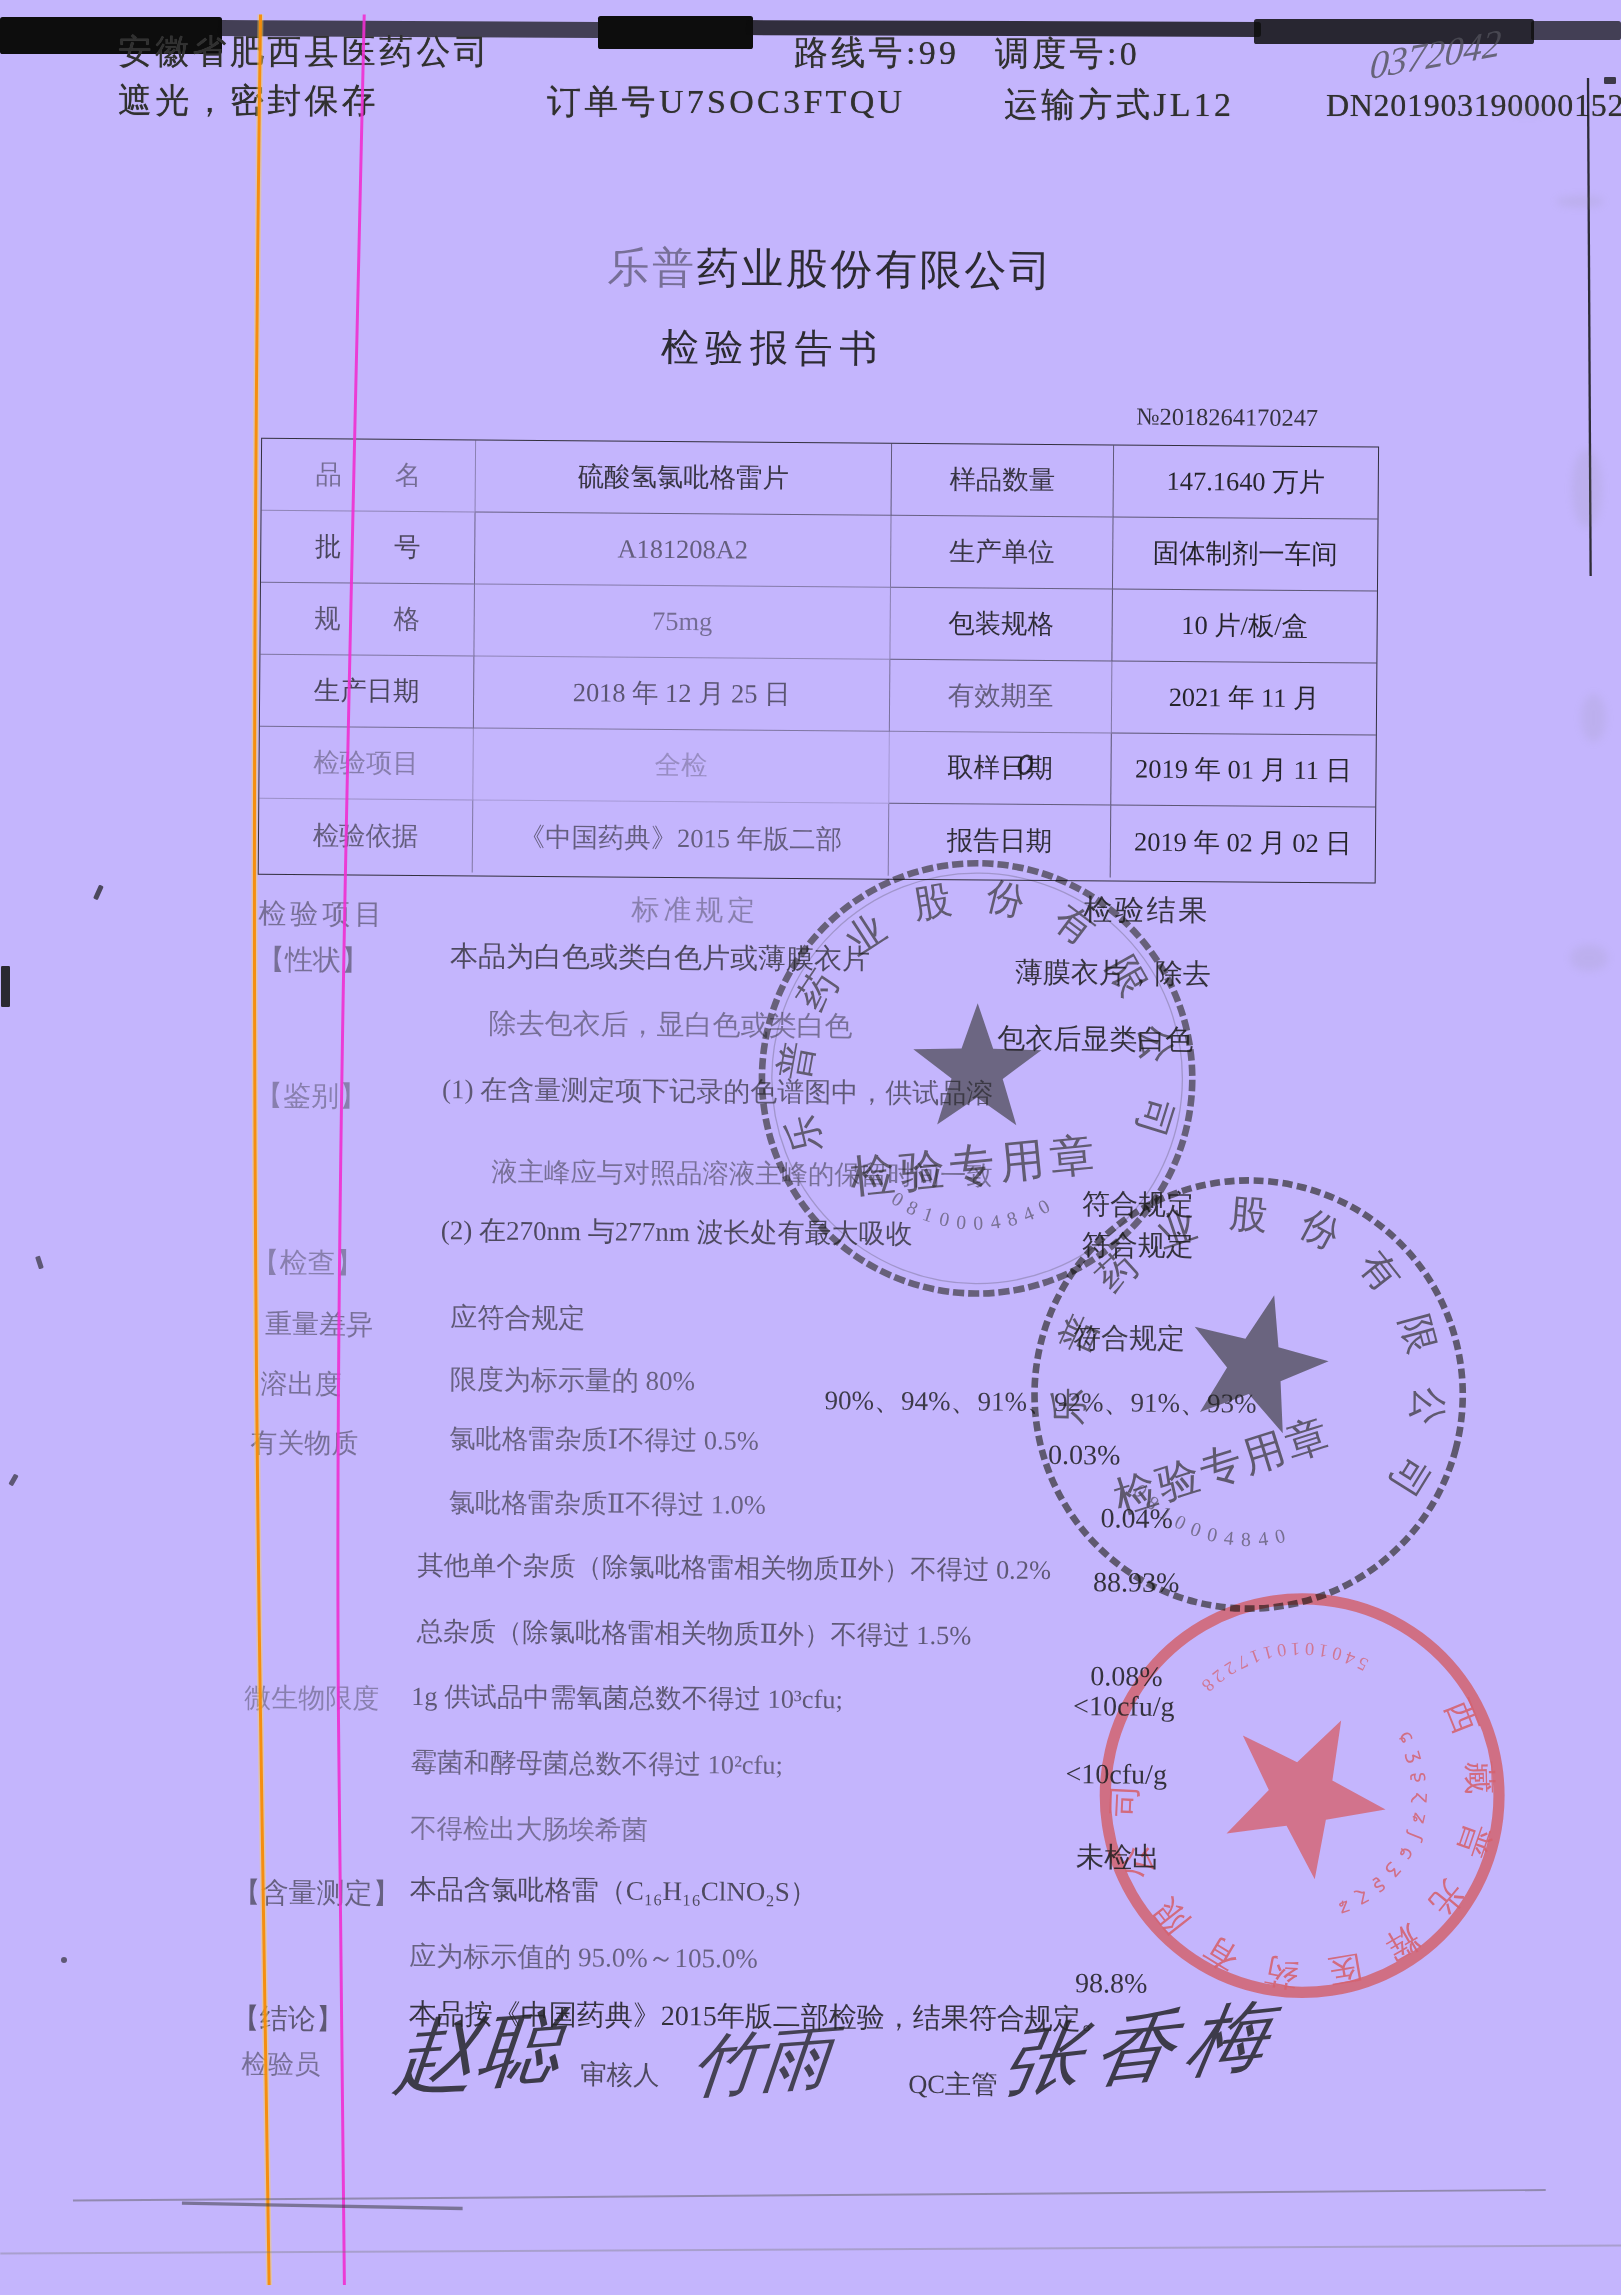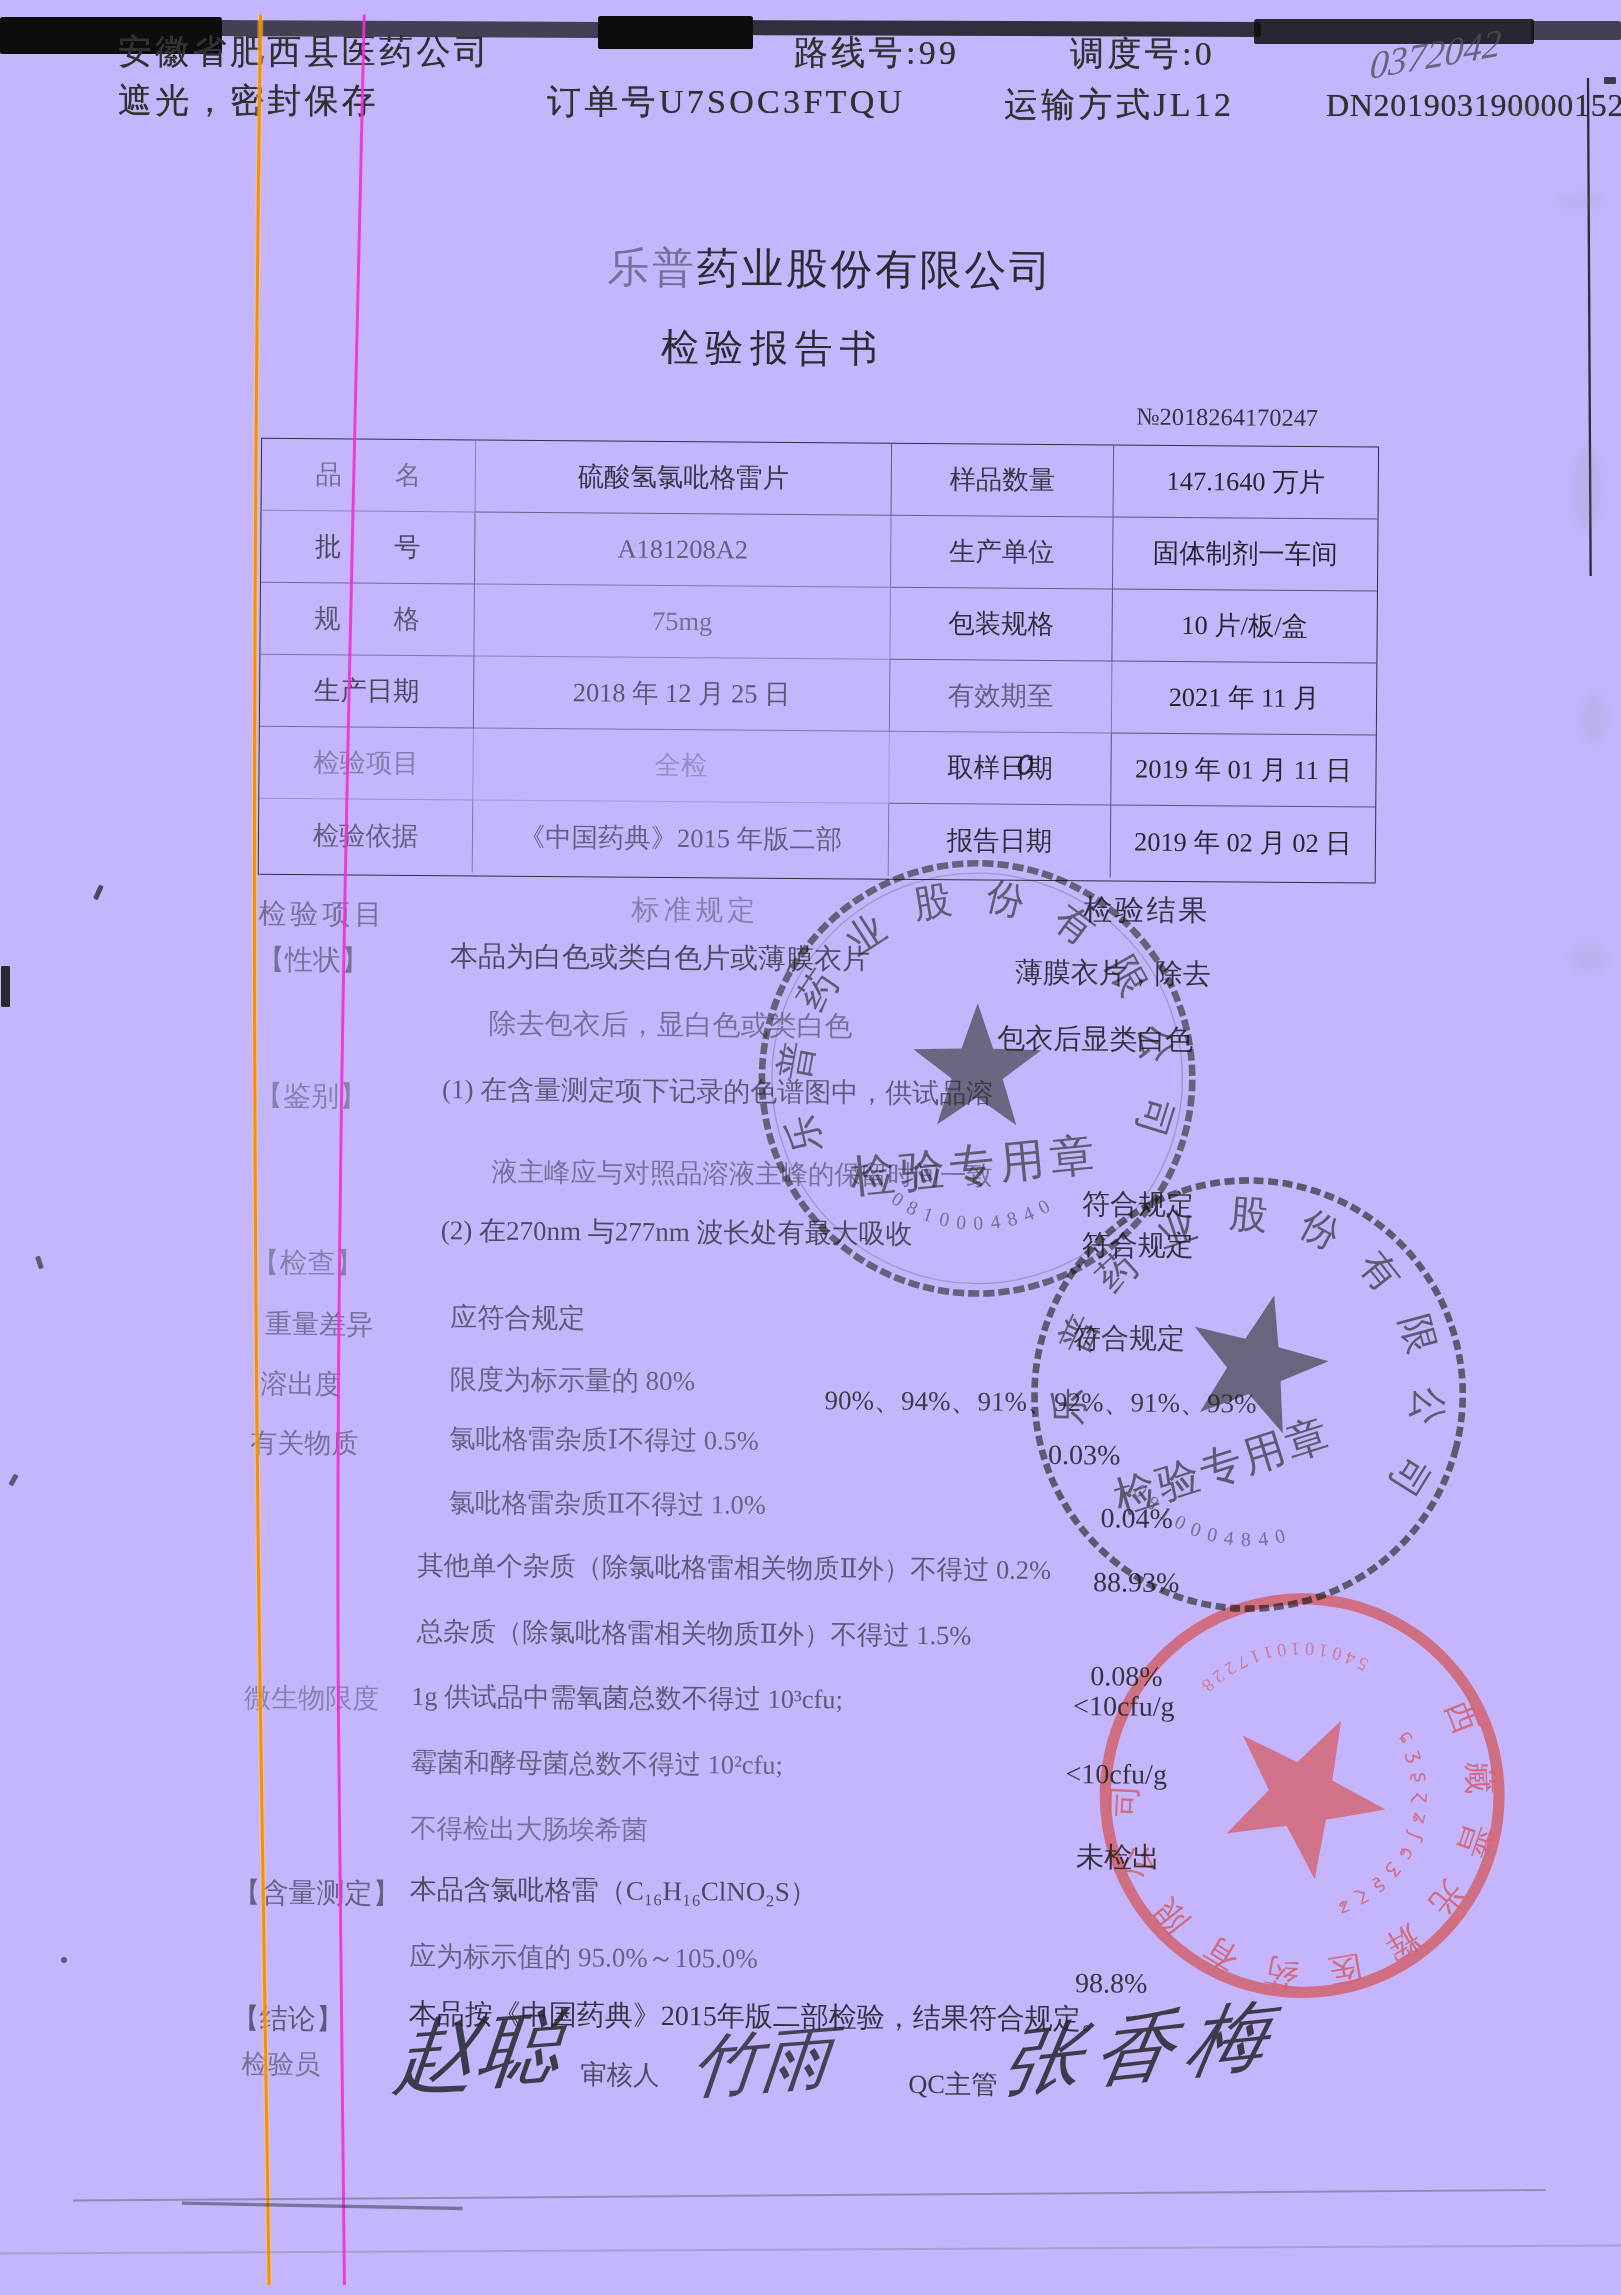--- a/index.html
+++ b/index.html
@@ -42,21 +42,21 @@
 
   <div class="band" style="left:0;top:17px;width:222px;height:37px;"></div>
   <div class="band op7" style="left:218px;top:21px;width:383px;height:16px;transform:rotate(.3deg);"></div>
   <div class="band" style="left:598px;top:16px;width:155px;height:33px;"></div>
   <div class="band op8" style="left:746px;top:21px;width:515px;height:14.5px;transform:rotate(.2deg);"></div>
   <div class="band op85" style="left:1254px;top:18.5px;width:280px;height:25px;"></div>
   <div class="band op7" style="left:1531px;top:21px;width:90px;height:18.5px;"></div>
 
   <div class="t dot" style="left:118px;top:32px;font-size:34px;">安徽省肥西县医药公司</div>
   <div class="t dot" style="left:778px;top:33px;font-size:34px;margin-left:16px;">路线号:99</div>
-  <div class="t dot" style="left:1070px;top:34px;font-size:34px;text-align:right;">调度号:0</div>
+  <div class="t dot" style="left:995px;top:34px;font-size:34px;text-align:right;">调度号:0</div>
   <div class="t dot" style="left:118px;top:81px;font-size:34px;">遮光，密封保存</div>
   <div class="t dot" style="left:547px;top:82px;font-size:34px;">订单号U7SOC3FTQU</div>
   <div class="t dot" style="left:1004px;top:85px;font-size:34px;">运输方式JL12</div>
   <div class="t dot" style="left:1326px;top:87px;font-size:32px;letter-spacing:0.7px;">DN20190319000015280</div>
   <div class="t hand-note op8" style="left:1369px;top:33px;font-size:38px;">0372042</div>
 
   <div class="sheet">
 
     <div class="t" style="left:608px;top:239px;font-size:42px;letter-spacing:2.6px;">
       <span class="op45">乐普</span><span class="op9">药业股份有限公司</span>

